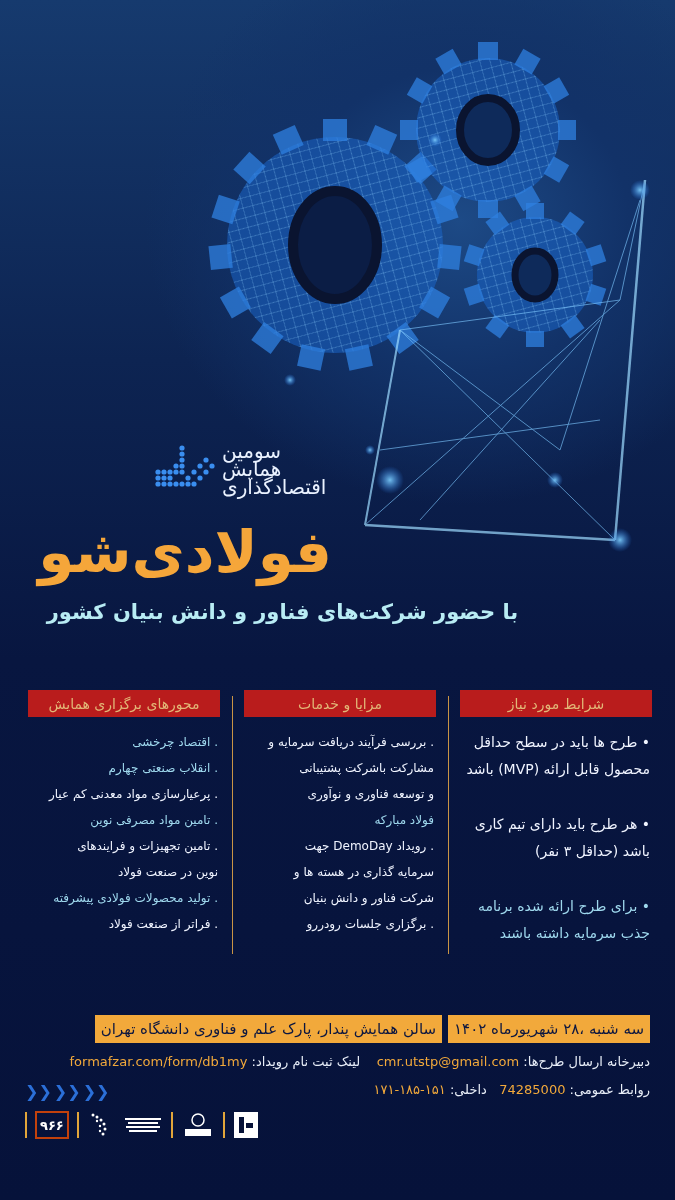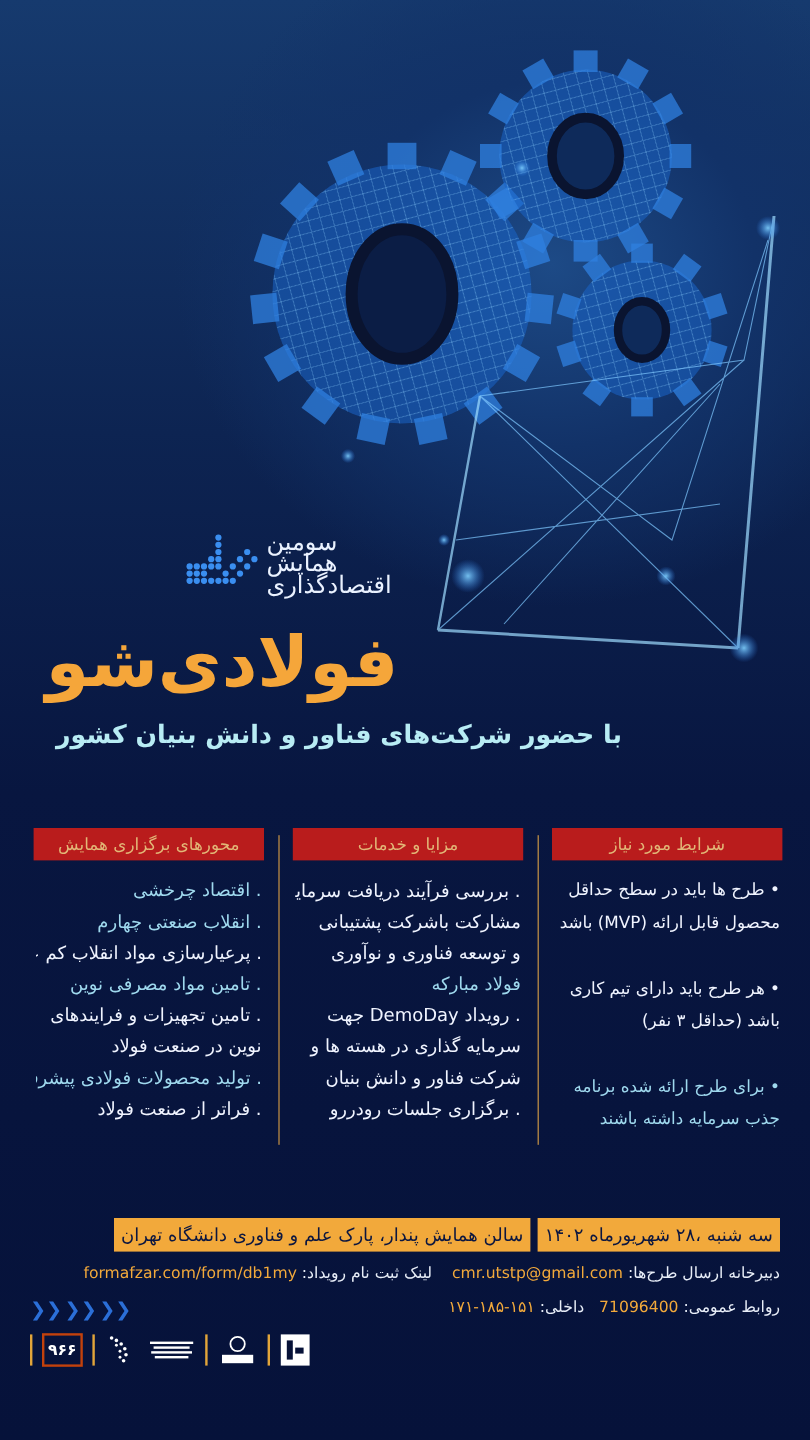--- a/index.html
+++ b/index.html
@@ -26,21 +26,21 @@
     text-align: center; font-size: 58px; font-weight: bold; color: #f5a63a; line-height: 80px; letter-spacing: -2px; }
   .subtitle { position: absolute; left: 20px; top: 600px; width: 525px; direction: rtl; text-align: center;
     font-size: 21px; font-weight: bold; color: #b8ecf4; }
 
   .columns { position: absolute; left: 14px; top: 690px; width: 650px; height: 270px; display: flex; direction: rtl; }
   .col { width: 216px; padding: 0 4px; position: relative; }
   .col.divider::after { content: ""; position: absolute; left: 0; top: 6px; bottom: 6px; width: 1px; background: #c99445; }
   .col-head { background: #b91c1c; color: #e2b777; text-align: center; font-size: 14px; height: 27px; line-height: 28px;
     margin: 0 8px 12px 8px; letter-spacing: 1px; }
   .col-list { list-style: none; direction: rtl; text-align: right; padding: 0 10px; }
-  .col-list li { font-size: 15px; line-height: 26px; color: #f0f4ff; white-space: nowrap; overflow: hidden; }
+  .col-list li { font-size: 12px; line-height: 26px; color: #f0f4ff; white-space: nowrap; overflow: hidden; }
   .col-list li.cyan { color: #9fd9ee; }
   .req-list li { font-size: 14px; line-height: 27px; white-space: normal; }
   .req-list .gap { height: 28px; }
 
   .info-row { position: absolute; left: 25px; top: 1015px; width: 625px; height: 28px; display: flex; direction: rtl; gap: 6px; }
   .info-box { background: #f2a93b; color: #0b1640; font-size: 15px; line-height: 28px; padding: 0 6px; white-space: nowrap; }
   .contact-line { position: absolute; left: 25px; top: 1054px; width: 625px; direction: rtl; text-align: right; font-size: 13px; color: #e8eef8; white-space: nowrap; }
   .contact-line .val { color: #f2a93b; direction: ltr; unicode-bidi: embed; }
   .phone-line { position: absolute; left: 25px; top: 1082px; width: 625px; height: 20px; direction: rtl; text-align: right; font-size: 13px; color: #e8eef8; white-space: nowrap; }
   .phone-line .val { color: #f2a93b; }
@@ -213,21 +213,21 @@
       <li>سرمایه گذاری در هسته ها و</li>
       <li>شرکت فناور و دانش بنیان</li>
       <li>. برگزاری جلسات رودررو</li>
     </ul>
   </div>
   <div class="col">
     <div class="col-head">محورهای برگزاری همایش</div>
     <ul class="col-list">
       <li class="cyan">. اقتصاد چرخشی</li>
       <li class="cyan">. انقلاب صنعتی چهارم</li>
-      <li>. پرعیارسازی مواد انقلاب کم عیار</li>
+      <li>. پرعیارسازی مواد معدنی کم عیار</li>
       <li class="cyan">. تامین مواد مصرفی نوین</li>
       <li>. تامین تجهیزات و فرایندهای</li>
       <li>نوین در صنعت فولاد</li>
       <li class="cyan">. تولید محصولات فولادی پیشرفته</li>
       <li>. فراتر از صنعت فولاد</li>
     </ul>
   </div>
 </div>
 
 <div class="info-row">
@@ -238,21 +238,21 @@
 <div class="contact-line">
   <span>دبیرخانه ارسال طرح‌ها:</span>
   <span class="val">cmr.utstp@gmail.com</span>
   &nbsp;&nbsp;
   <span>لینک ثبت نام رویداد:</span>
   <span class="val">formafzar.com/form/db1my</span>
 </div>
 
 <div class="phone-line">
   <span>روابط عمومی:</span>
-  <span class="val">71096400</span>
+  <span class="val">74285000</span>
   &nbsp;
   <span>داخلی:</span>
   <span class="val">۱۵۱-۱۸۵-۱۷۱</span>
 </div>
 <div class="chevrons">
   <span>❯❯</span>
     <span>❯❯</span>
     <span>❯❯</span>
 </div>
 

